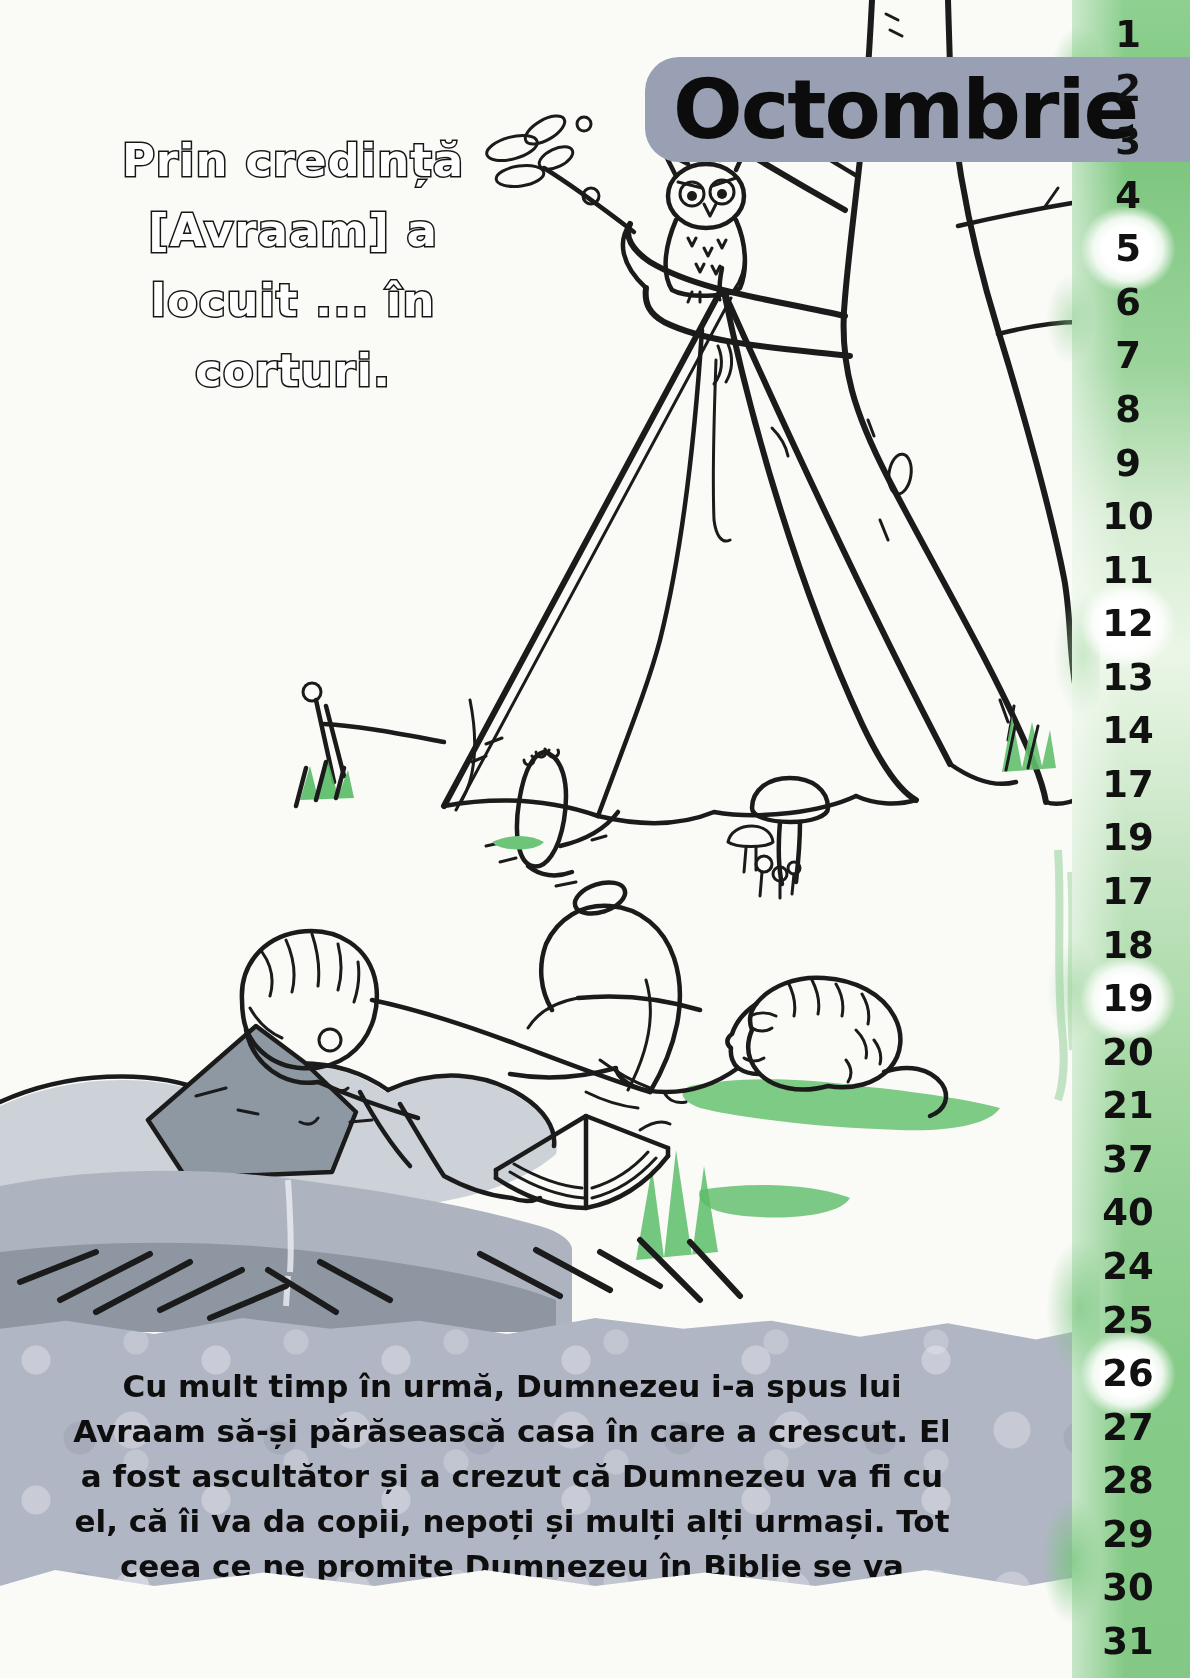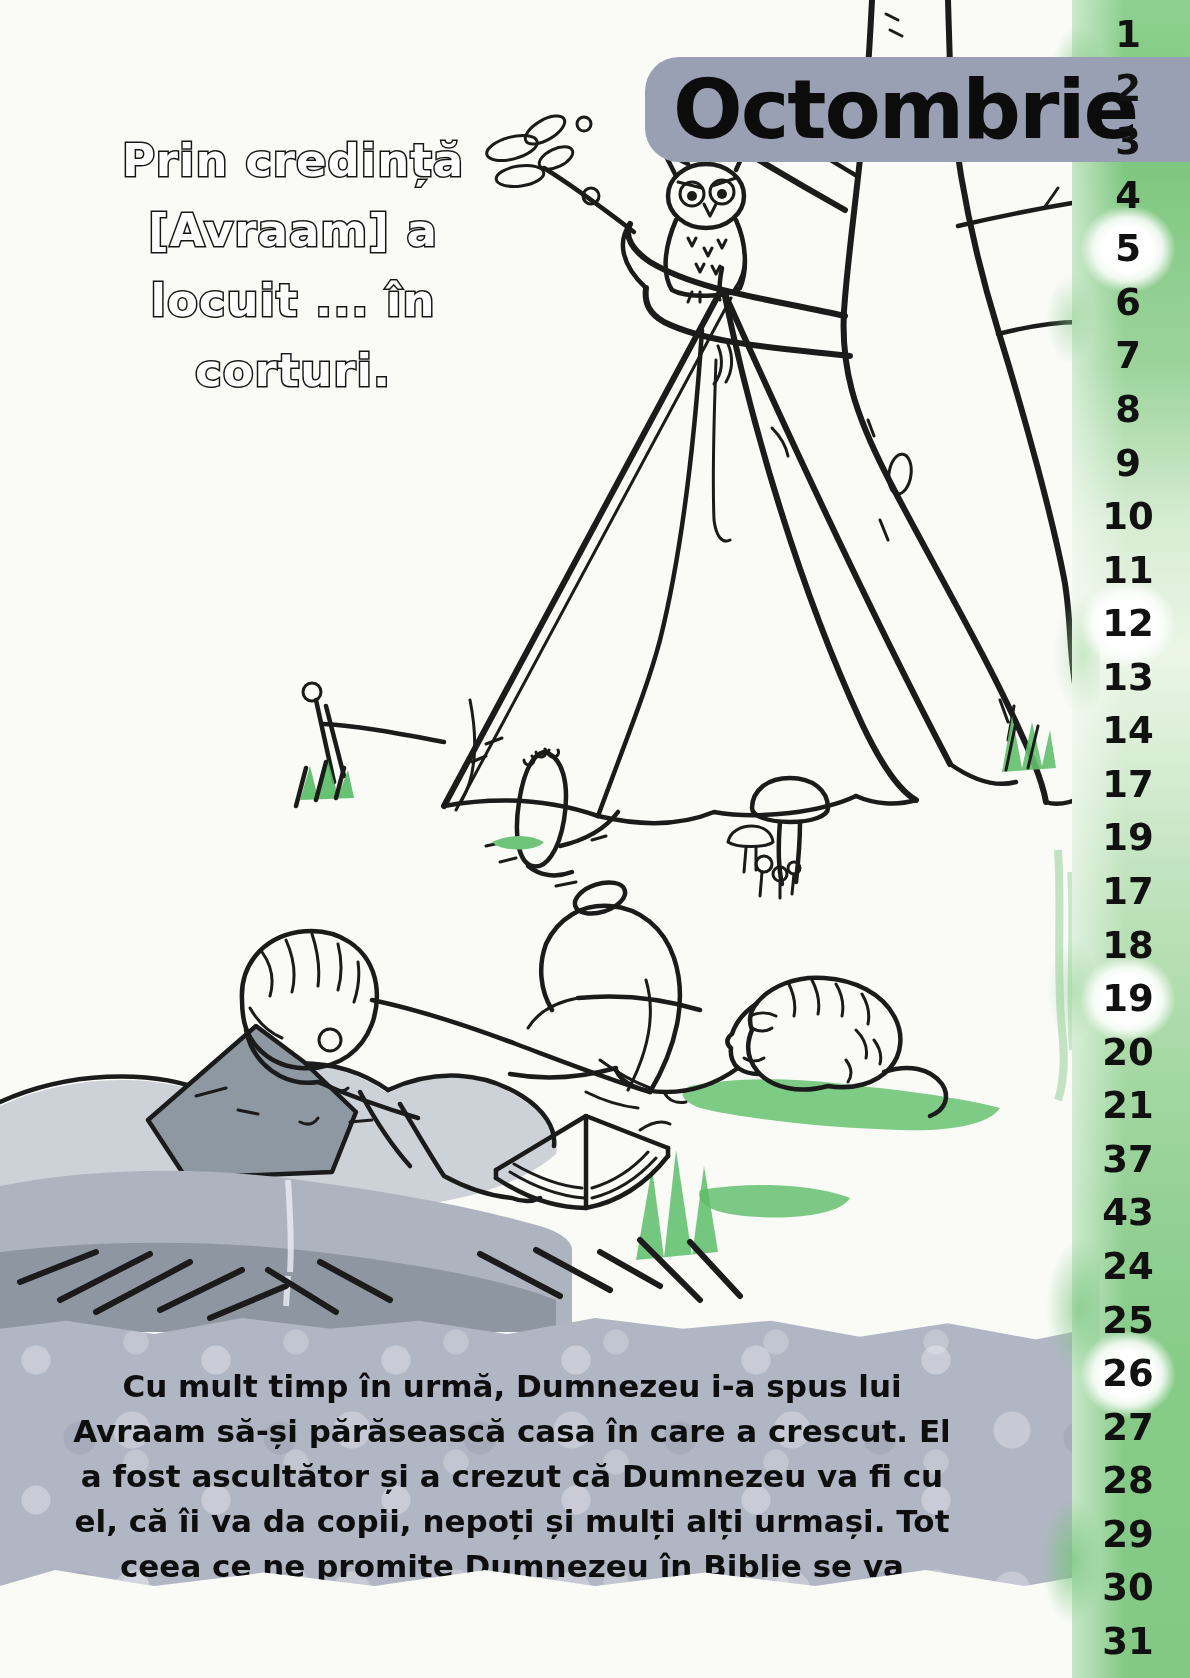--- a/index.html
+++ b/index.html
@@ -258,21 +258,21 @@
     <div class="day">13</div>
     <div class="day">14</div>
     <div class="day">17</div>
     <div class="day">19</div>
     <div class="day">17</div>
     <div class="day">18</div>
     <div class="day highlight">19</div>
     <div class="day">20</div>
     <div class="day">21</div>
     <div class="day">37</div>
-    <div class="day">43</div>
+    <div class="day">40</div>
     <div class="day">24</div>
     <div class="day">25</div>
     <div class="day highlight">26</div>
     <div class="day">27</div>
     <div class="day">28</div>
     <div class="day">29</div>
     <div class="day">30</div>
     <div class="day">31</div>
   </div>
 

